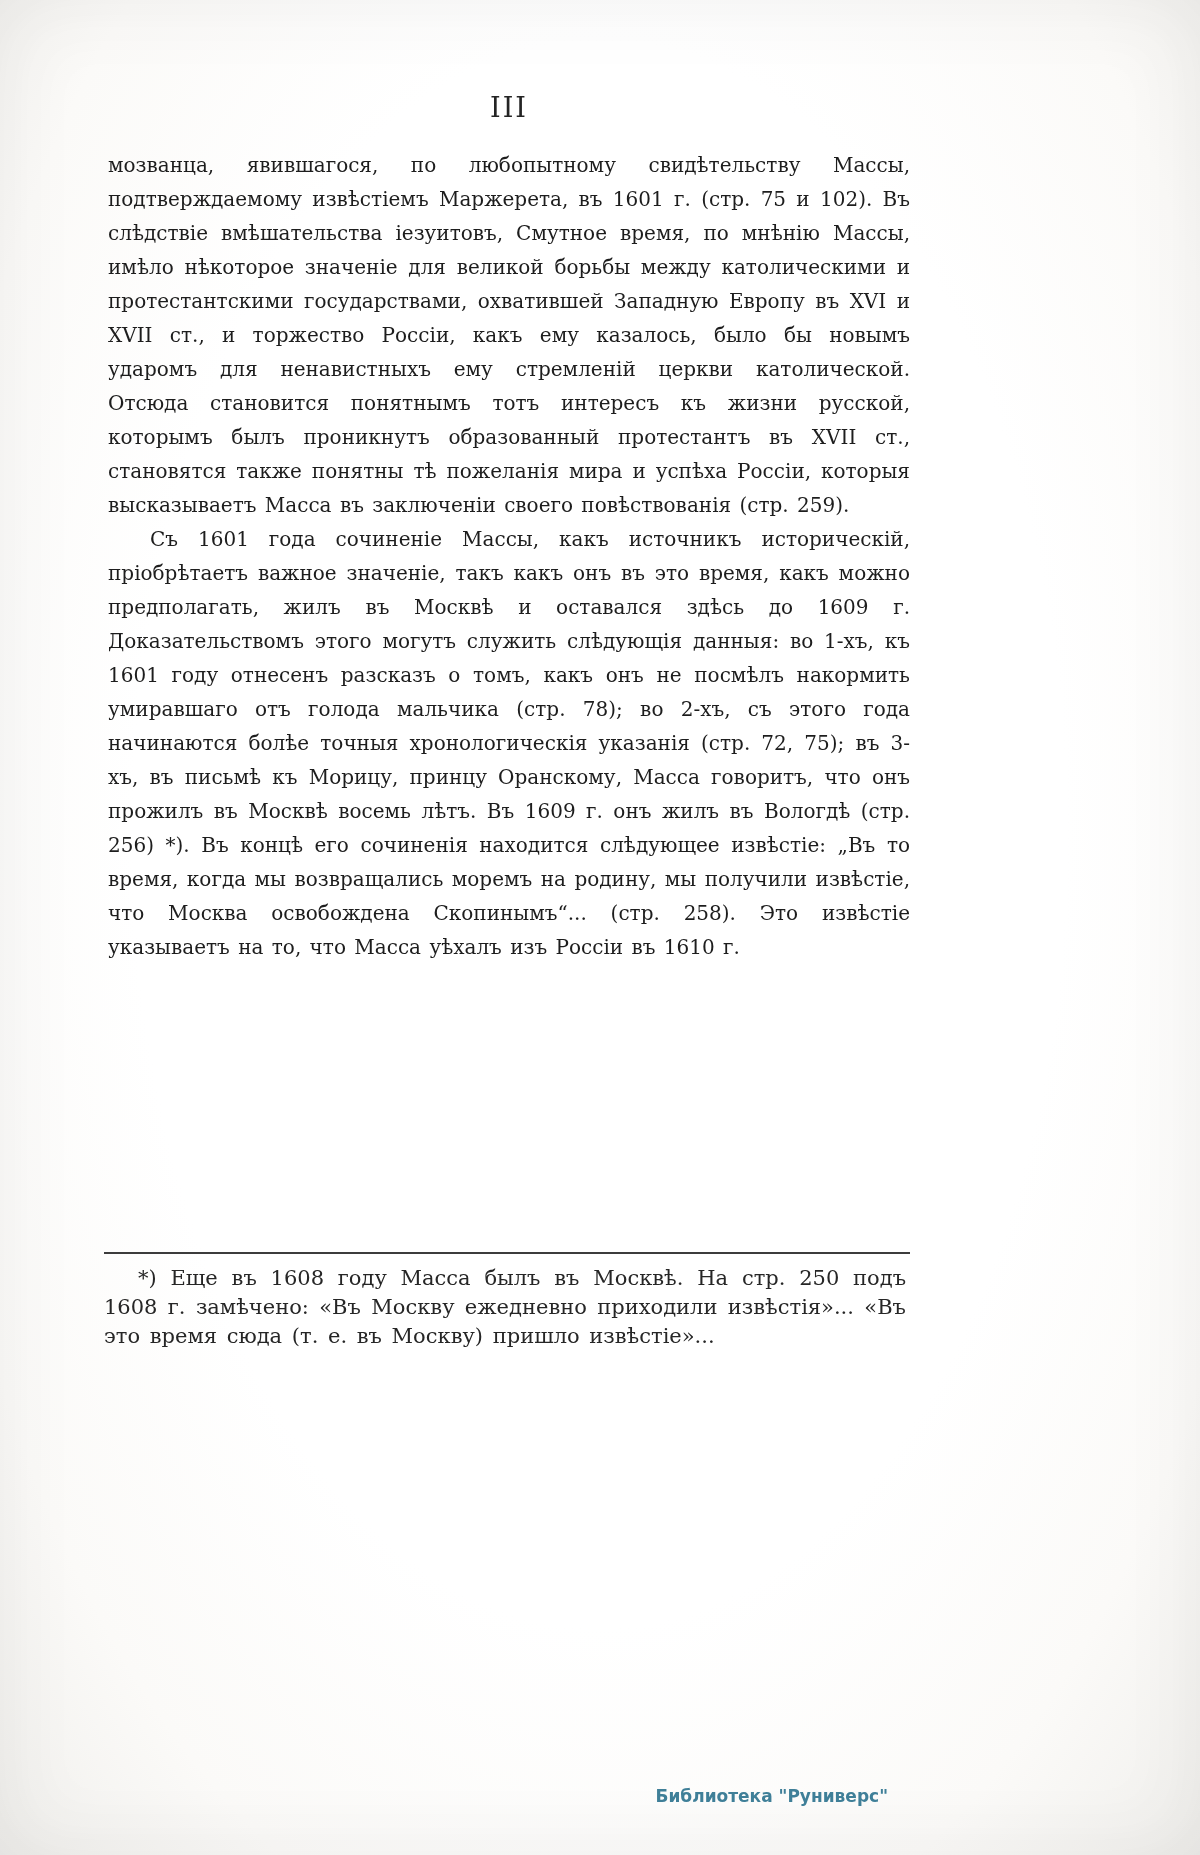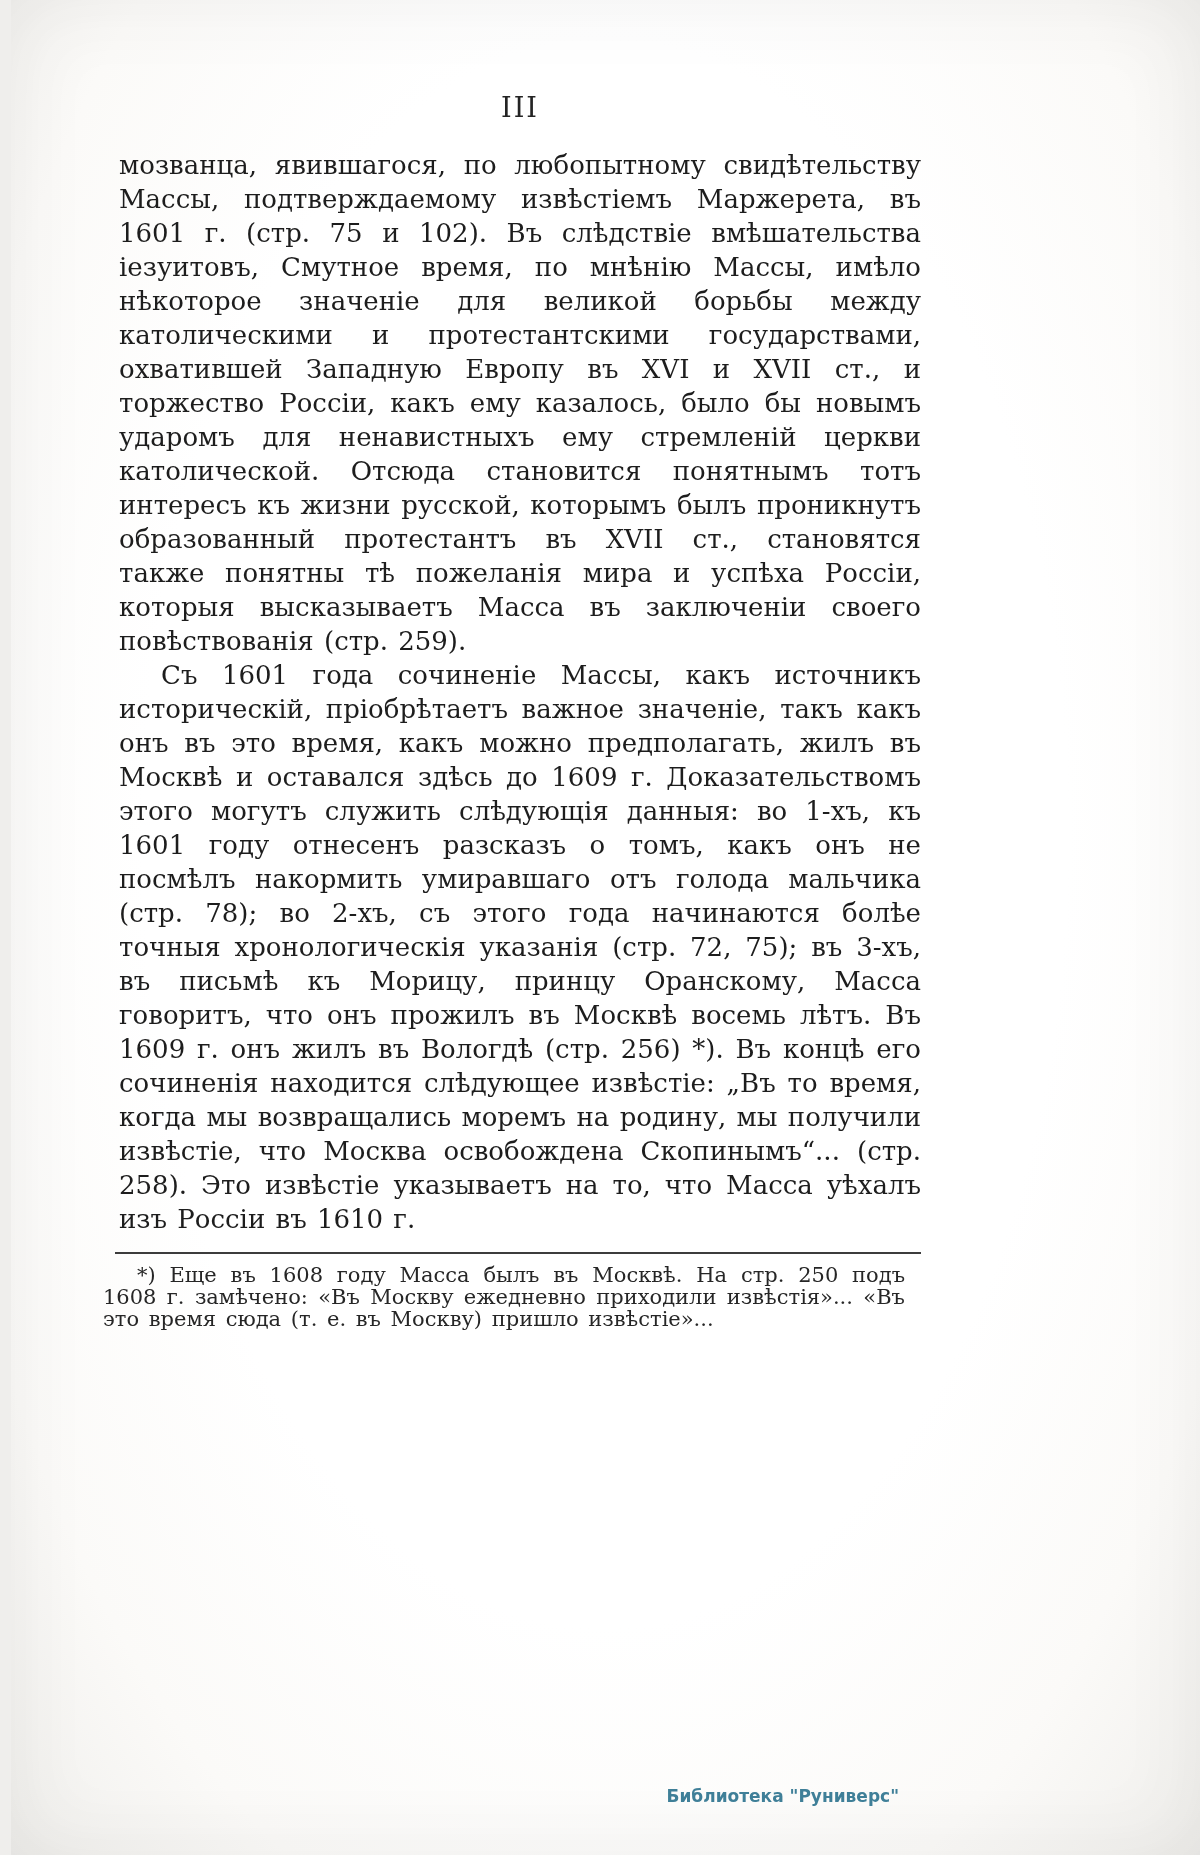--- a/index.html
+++ b/index.html
@@ -12,38 +12,37 @@
     position: relative;
     overflow: hidden;
     background: #efeeec;
     font-family: "DejaVu Serif", serif;
   }
   .scan {
     position: absolute;
     inset: 0;
     background: radial-gradient(ellipse at 50% 45%, #ffffff 55%, #fbfaf8 80%, #f0efec 100%);
     box-shadow: inset 0 0 80px rgba(60,60,60,0.08);
-    margin-left: 11px;
   }
   .page-number {
     position: absolute;
     top: 92px;
     left: 108px;
     width: 802px;
     text-align: center;
     font-size: 27px;
     letter-spacing: 2px;
     color: #242424;
   }
   .body-text {
     position: absolute;
     top: 148px;
     left: 108px;
     width: 802px;
-    font-size: 26px;
+    font-size: 20px;
     line-height: 34px;
     color: #1d1d1d;
     text-align: justify;
     word-spacing: 2px;
   }
   .para {
     margin: 0;
     padding: 0;
     text-indent: 0;
   }
@@ -54,25 +53,25 @@
     position: absolute;
     top: 1252px;
     left: 104px;
     width: 806px;
     height: 2px;
     background: #3c3c3c;
   }
   .footnote {
     position: absolute;
     top: 1264px;
-    left: 92px;
+    left: 104px;
     width: 802px;
     margin: 0;
     font-size: 21px;
-    line-height: 22px;
+    line-height: 29px;
     text-align: justify;
     text-indent: 34px;
     color: #262626;
     word-spacing: 3px;
   }
   .watermark {
     position: absolute;
     top: 1786px;
     left: 0;
     width: 888px;

